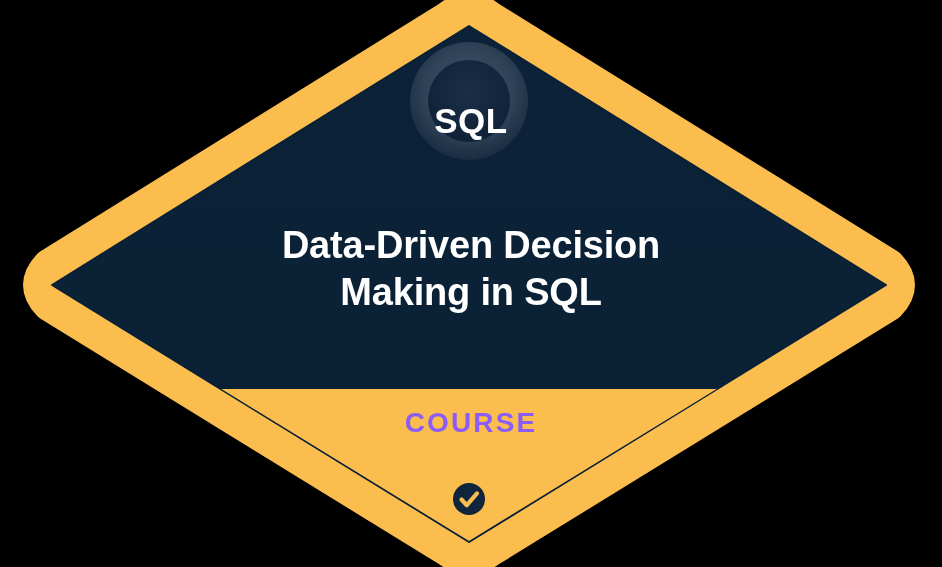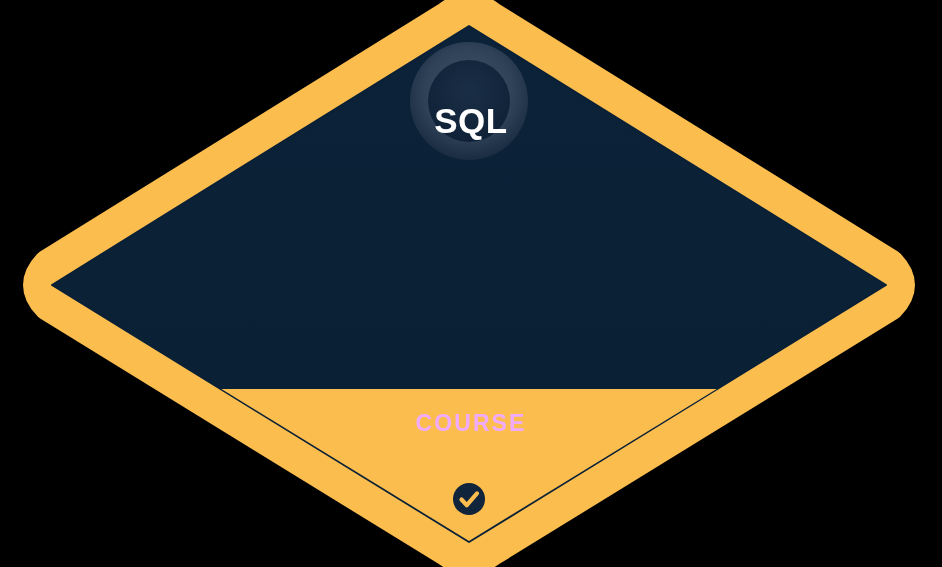--- a/index.html
+++ b/index.html
@@ -59,23 +59,23 @@
     color: #ffffff;
     line-height: 47px;
     letter-spacing: -0.2px;
   }
 
   #status-text {
     left: 221px;
     top: 405px;
     width: 500px;
     text-align: center;
-    font-size: 23px;
+    font-size: 28px;
     font-weight: bold;
-    color: #f0abfc;
+    color: #8b5cf6;
     line-height: 36px;
     letter-spacing: 2.1px;
   }
 </style>
 </head>
 <body>
 
 <div id="badge-stage">
 
   <svg id="badge-svg" viewBox="0 0 942 567">
@@ -136,18 +136,22 @@
     </g>
 
     <g>
       <circle cx="469" cy="499" r="16" fill="#10243c"></circle>
       <path d="M 461.5 499.5 L 466.8 505.2 L 477.0 493.4" fill="none" stroke="#fbbe4e" stroke-width="4.2" stroke-linecap="round" stroke-linejoin="round"></path>
     </g>
   </svg>
 
   <div class="overlay" id="sql-chip-label">SQL</div>
 
+  <div class="overlay" id="course-title">
+    <div>Data-Driven Decision</div>
+    <div>Making in SQL</div>
+  </div>
 
   <div class="overlay" id="status-text">
     <div>COURSE</div>
   </div>
 
 </div>
 
 </body></html>

